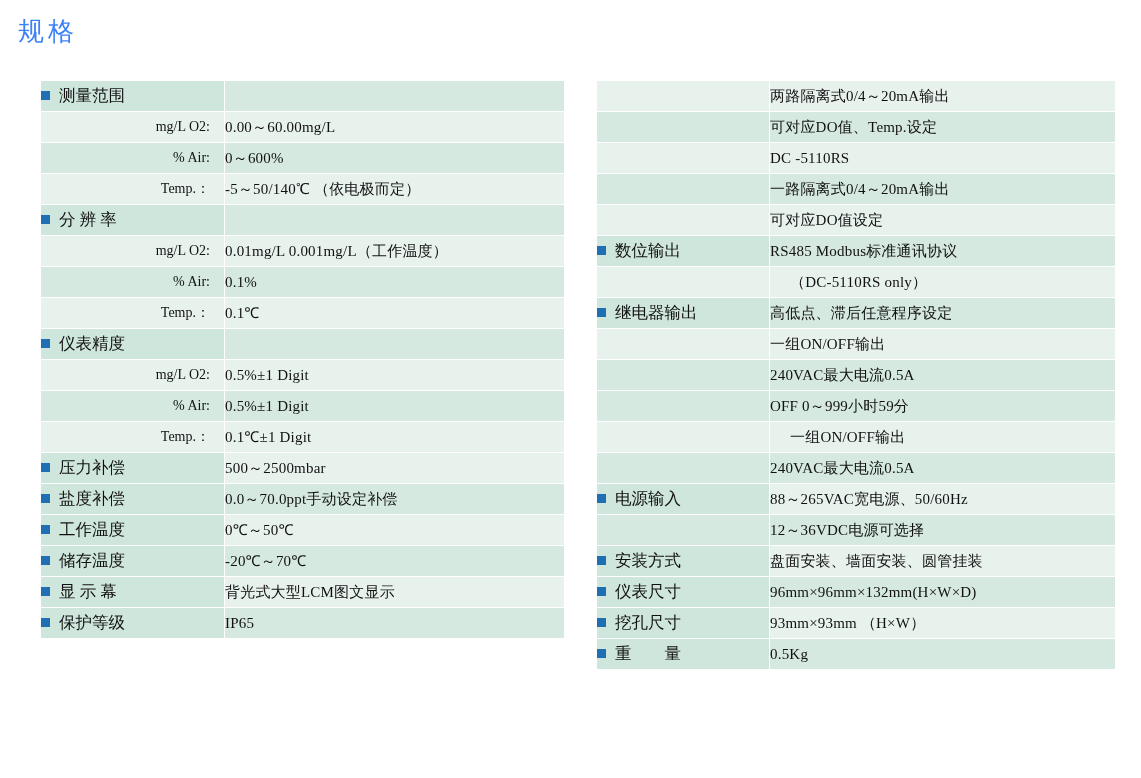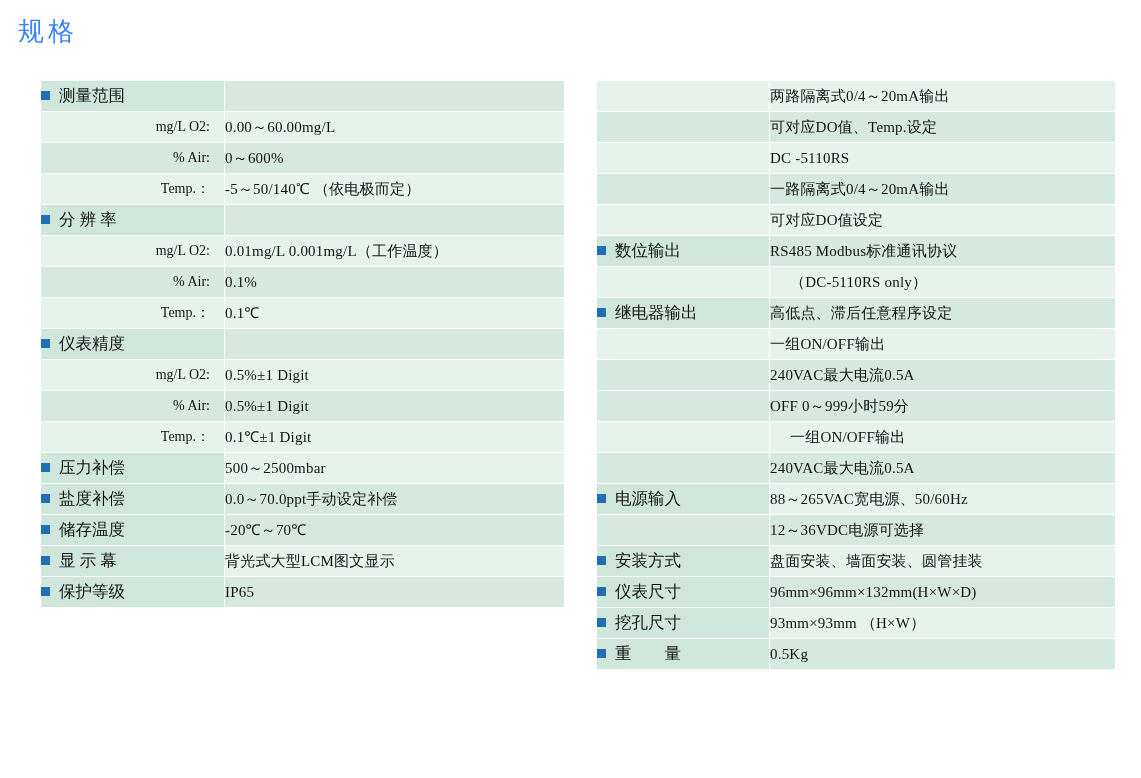--- a/index.html
+++ b/index.html
@@ -170,20 +170,24 @@
             <td class="value">0.1℃±1 Digit</td>
           </tr>
           <tr class="alt head">
             <td class="label"><span class="bullet"></span><span class="lbl-main">压力补偿</span></td>
             <td class="value">500～2500mbar</td>
           </tr>
           <tr class="head">
             <td class="label"><span class="bullet"></span><span class="lbl-main">盐度补偿</span></td>
             <td class="value">0.0～70.0ppt手动设定补偿</td>
           </tr>
+          <tr class="alt head">
+            <td class="label"><span class="bullet"></span><span class="lbl-main">工作温度</span></td>
+            <td class="value">0℃～50℃</td>
+          </tr>
           <tr class="head">
             <td class="label"><span class="bullet"></span><span class="lbl-main">储存温度</span></td>
             <td class="value">-20℃～70℃</td>
           </tr>
           <tr class="alt head">
             <td class="label"><span class="bullet"></span><span class="lbl-main">显 示 幕</span></td>
             <td class="value">背光式大型LCM图文显示</td>
           </tr>
           <tr class="head">
             <td class="label"><span class="bullet"></span><span class="lbl-main">保护等级</span></td>

